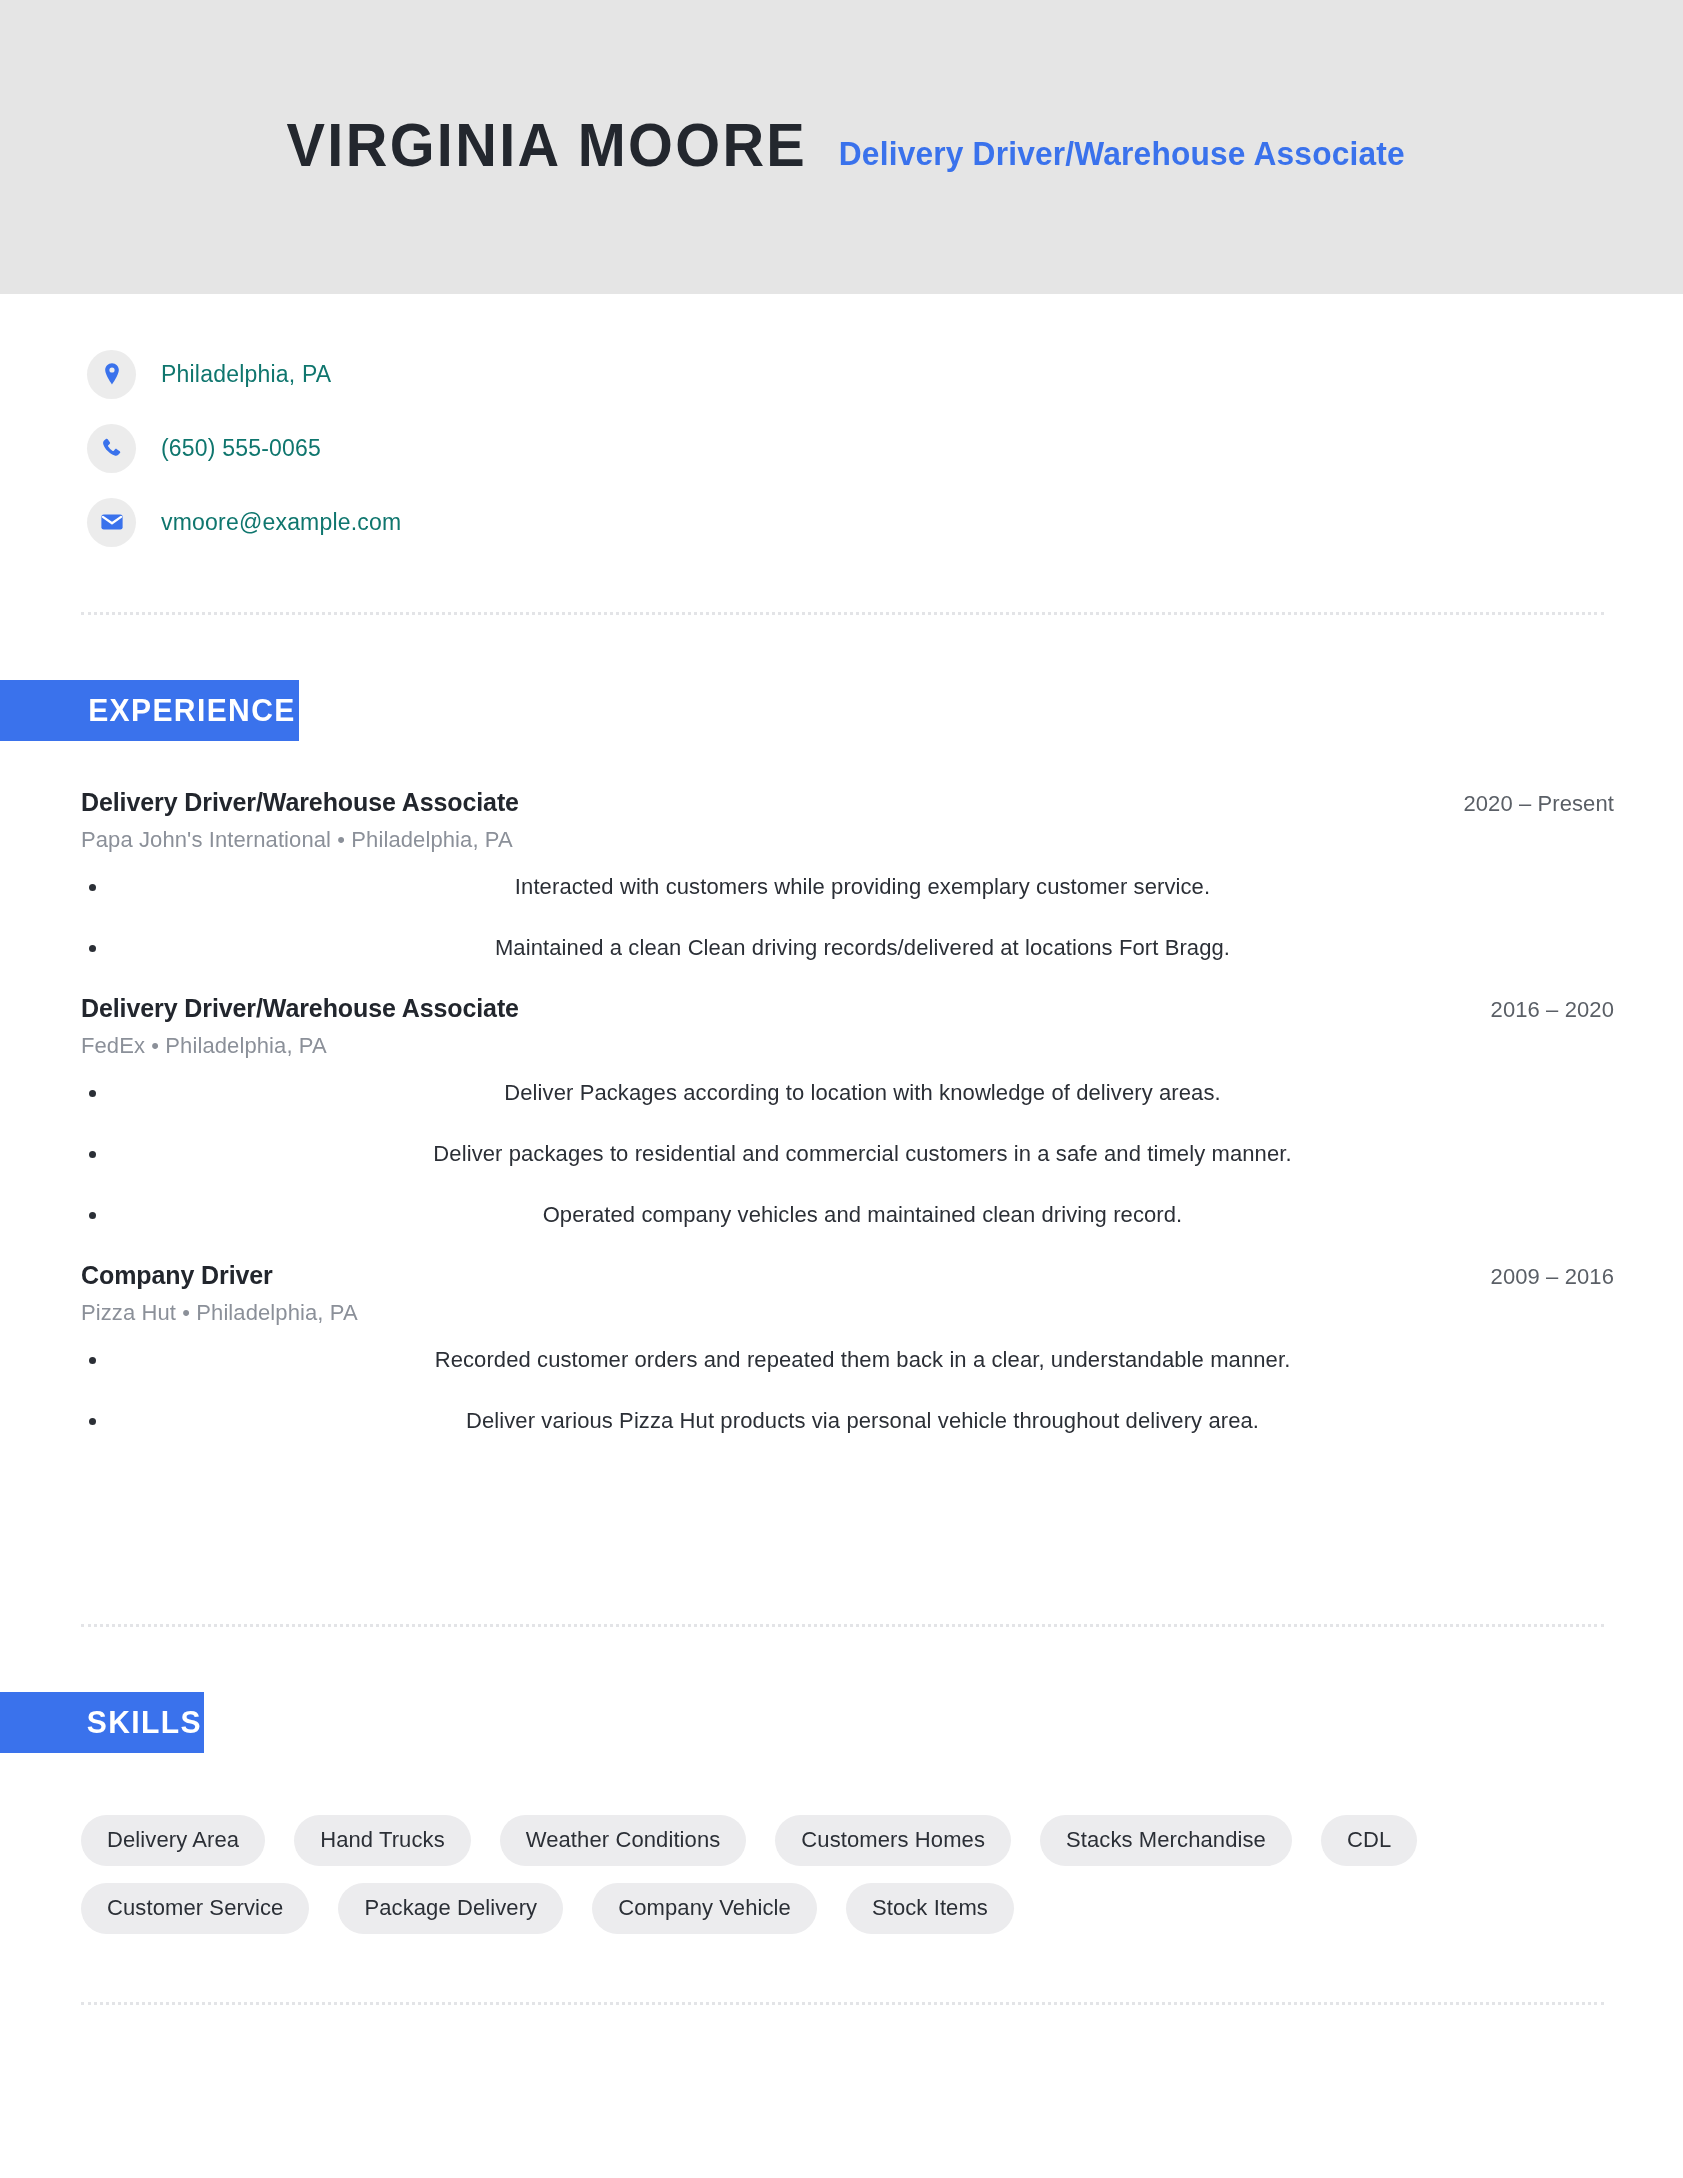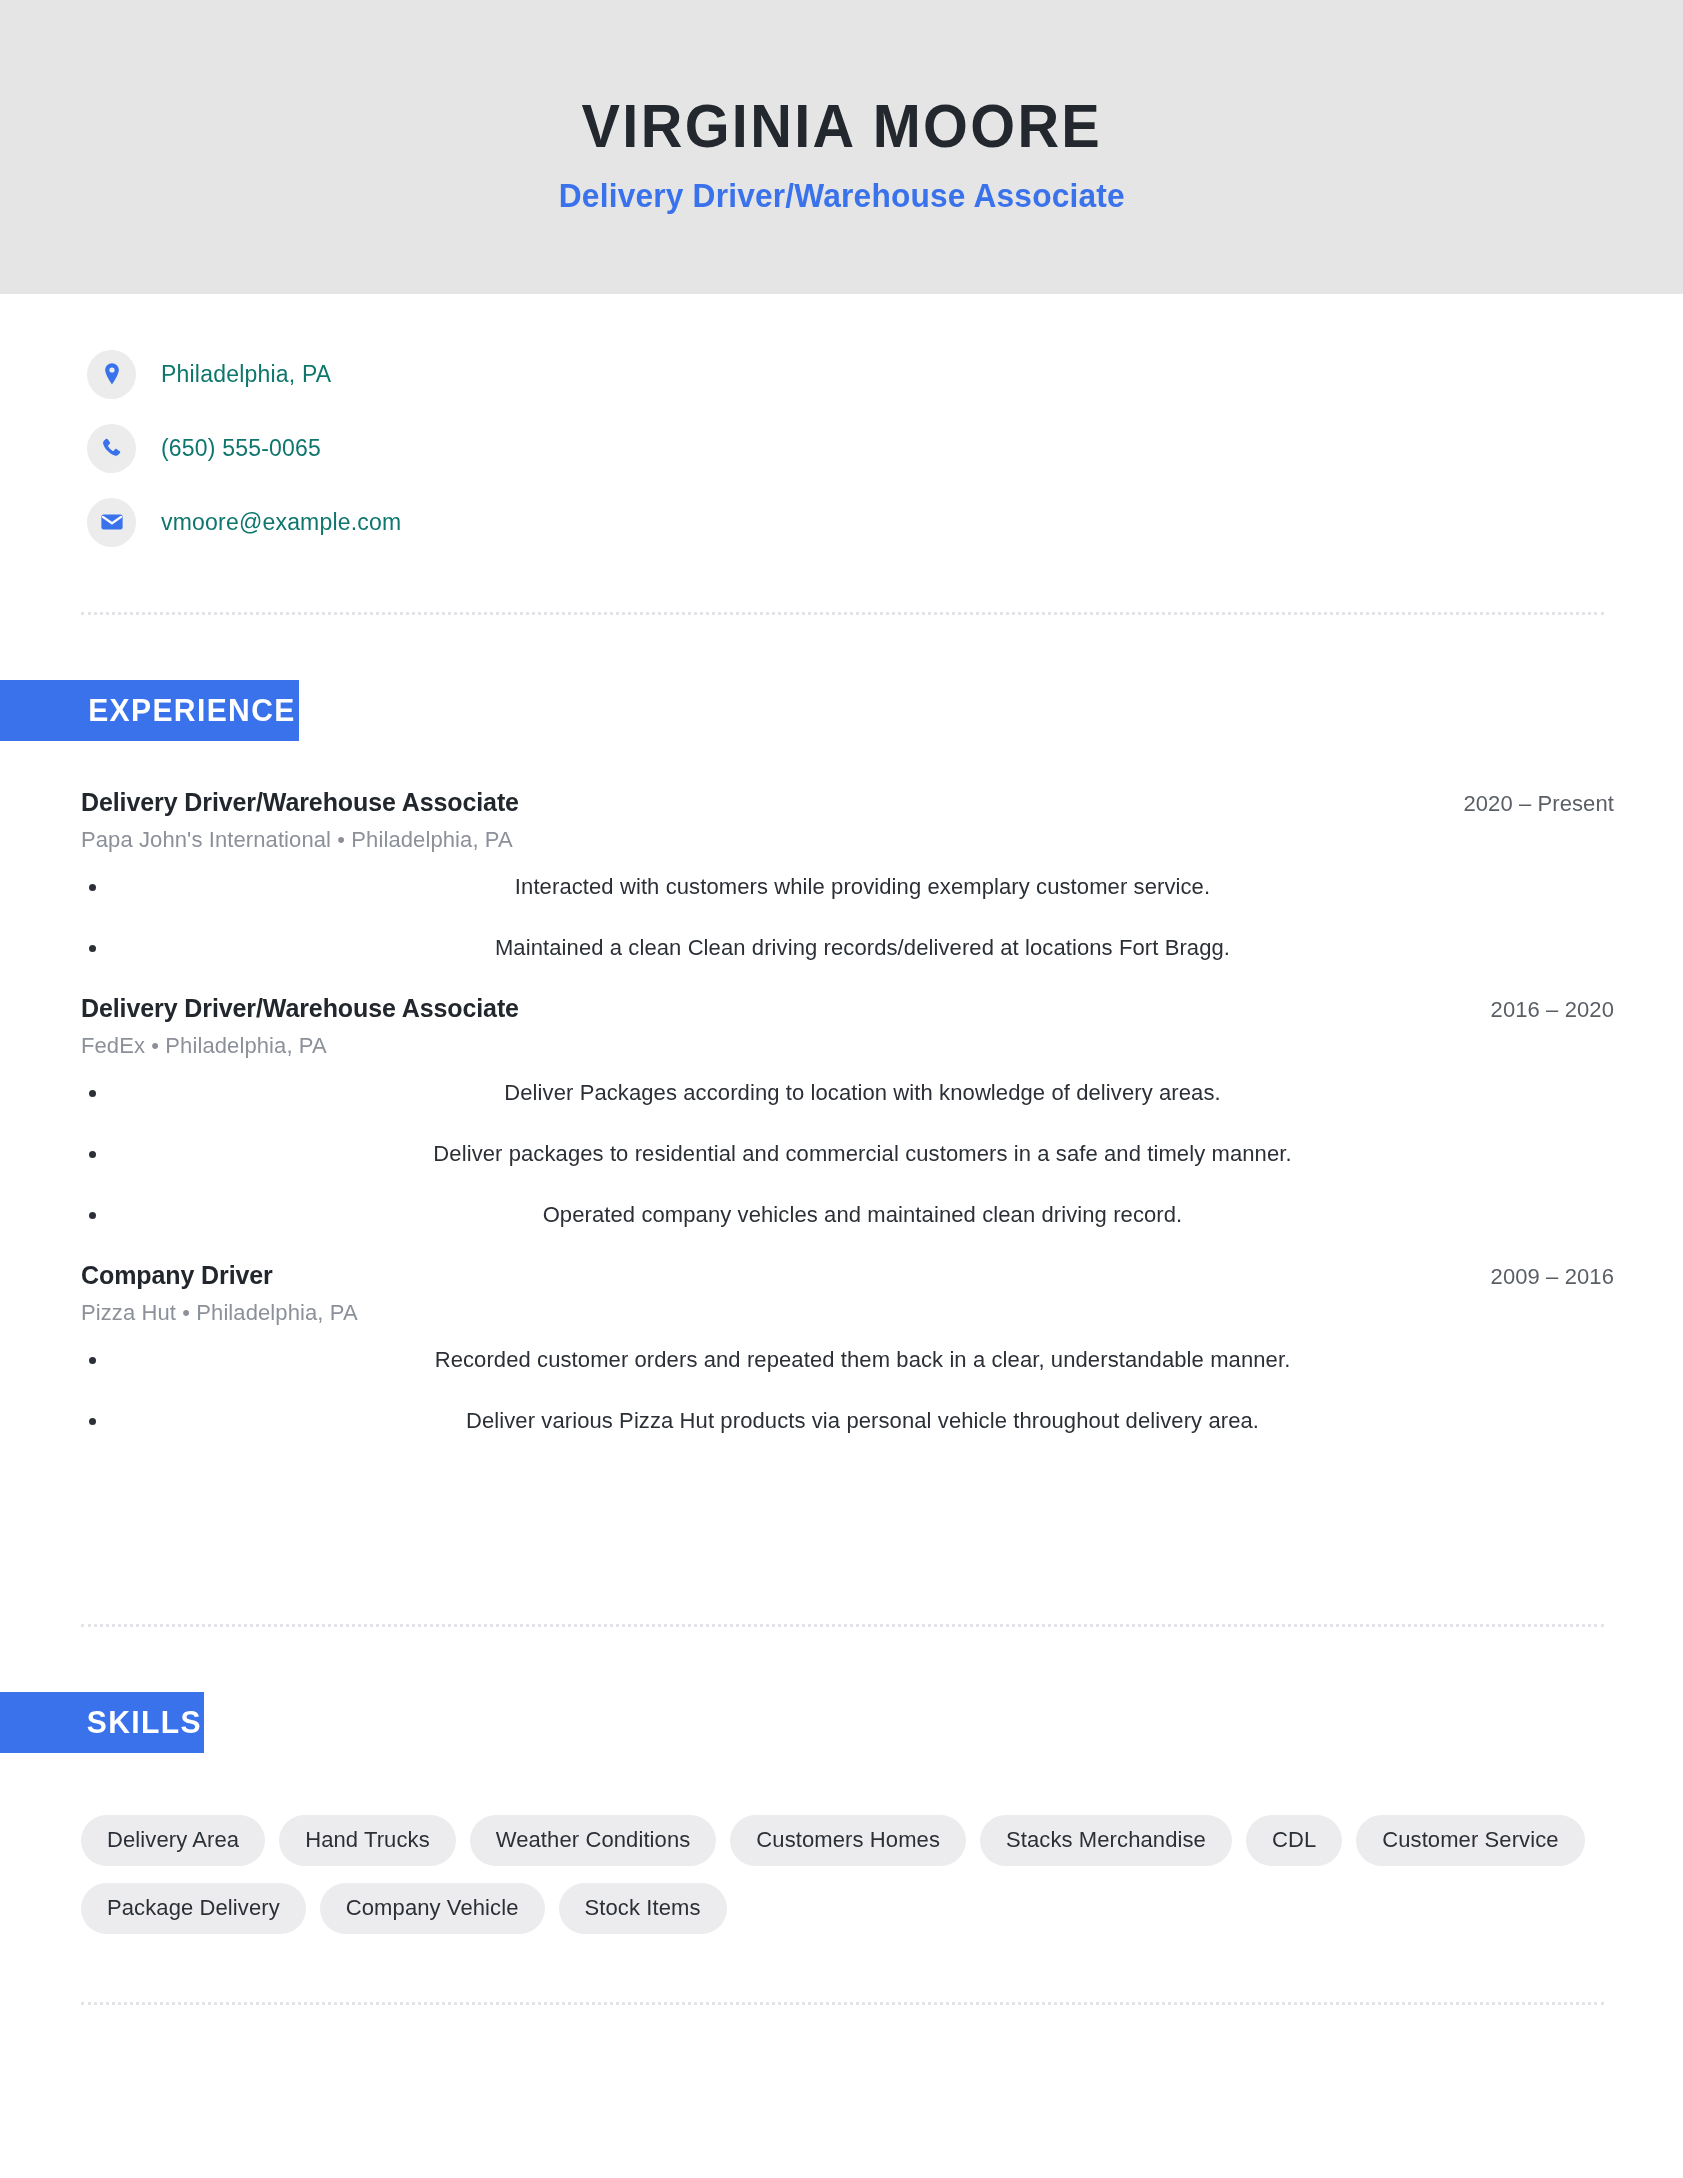--- a/index.html
+++ b/index.html
@@ -23,21 +23,21 @@
     background: #ffffff;
   }
 
   
   .header-band {
     width: 1683px;
     height: 294px;
     background: #e5e5e5;
     box-sizing: border-box;
     display: flex;
-    flex-direction: column;
+    flex-direction: row;
     align-items: center;
     justify-content: center;
     padding-top: 14px;
   }
   .full-name {
     font-family: "Liberation Sans Narrow", "Liberation Sans", sans-serif;
     font-size: 62px;
     font-weight: 700;
     letter-spacing: 2.5px;
     color: #23272e;
@@ -183,21 +183,21 @@
   }
 
   
   .skills-block {
     position: absolute;
     top: 1815px;
     left: 81px;
     width: 1533px;
     display: flex;
     flex-wrap: wrap;
-    gap: 17px 14px;
+    gap: 17px 29px;
   }
   .skill-pill {
     background: #ececee;
     border-radius: 34px;
     padding: 14px 26px 15px 26px;
     font-size: 22px;
     color: #2b2f36;
     line-height: 1;
     letter-spacing: 0.1px;
     white-space: nowrap;

